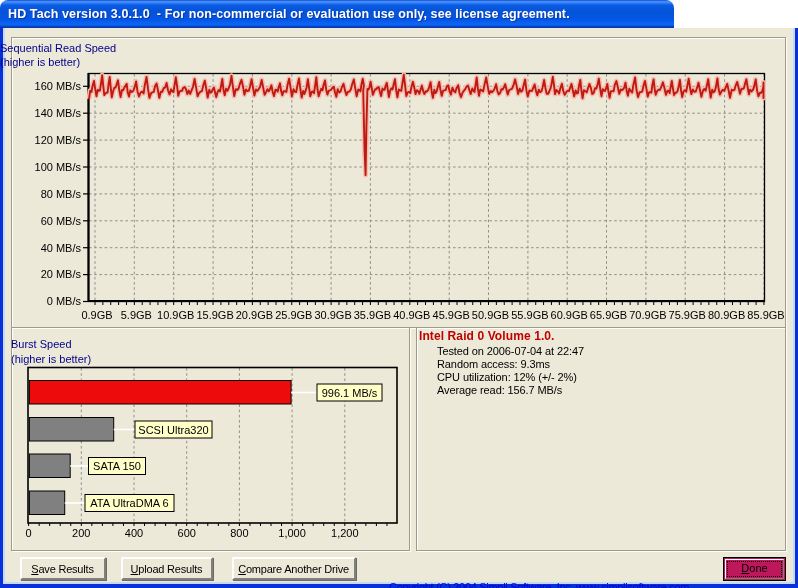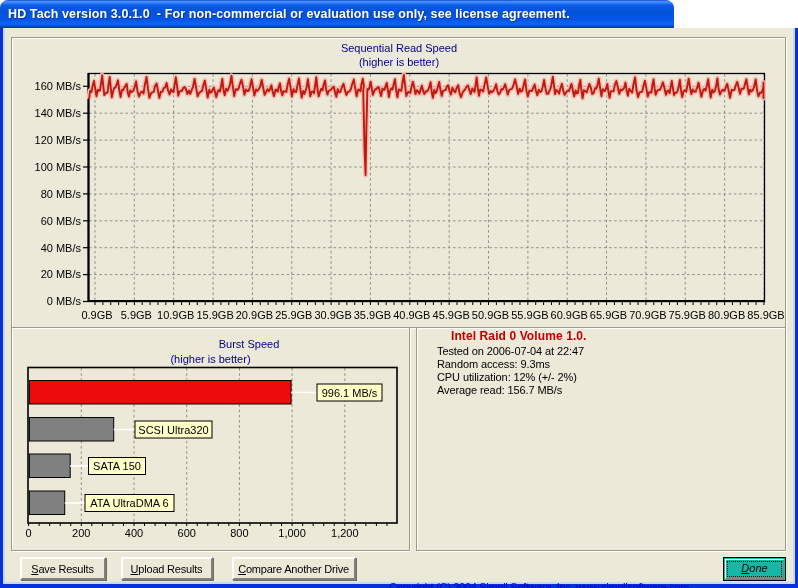--- a/index.html
+++ b/index.html
@@ -13,36 +13,36 @@
 #title { position:absolute; left:8px; top:7px; color:#fff; font-size:12.5px;
   font-weight:bold; letter-spacing:0.1px; text-shadow:1px 1px 0 rgba(12,48,150,0.75); white-space:nowrap; }
 #body { position:absolute; left:0; top:28px; width:798px; height:560px; background:#ECE9D8;
   border-left:3px solid #0831D9; border-right:3px solid #0831D9; border-bottom:4px solid #0831D9;
   box-shadow:inset 2px 0 0 #C6D9F7, inset -2px 0 0 #C6D9F7, inset 0 -2px 0 #C6D9F7; }
 .panel { position:absolute; background:#ECE9D8; border:1px solid #9D9A85;
   box-shadow:1px 1px 0 #FFFFFF, inset 1px 1px 0 #FFFFFF; }
 #ptop   { left:11px; top:37px;  width:775px; height:291px; }
 #pburst { left:11px; top:327px; width:399px; height:224px; }
 #pinfo  { left:416px; top:327px; width:370px; height:224px; }
-.ctitle { position:absolute; width:100%; text-align:center; color:#00008B; font-size:11px;
+.ctitle { position:absolute; width:100%; text-align:left; color:#00008B; font-size:11px;
   white-space:nowrap; }
 svg.chart { position:absolute; left:0; top:0; width:798px; height:588px; }
 .gl { stroke:#8F8F8F; stroke-width:1; stroke-dasharray:2.6 2.6; fill:none; }
 .al { font:11px "Liberation Sans", sans-serif; fill:#000; }
 .al2 { font:11px "Liberation Sans", sans-serif; fill:#000; }
 .btn { position:absolute; background:#ECE9D8; border:2px solid;
   border-color:#FFFFFF #808080 #808080 #FFFFFF; box-shadow:1px 1px 0 #6E6C5E;
   font-size:11px; color:#000; display:flex; align-items:center; justify-content:center;
   white-space:nowrap; letter-spacing:-0.2px; }
 u { text-decoration:underline; }
 #info { position:absolute; left:419px; top:330px; width:360px; font-size:11px; color:#000;
   letter-spacing:-0.1px; line-height:13.2px; }
 #copy { position:absolute; left:389px; top:581px; font-size:11px; letter-spacing:-0.3px; color:#0000CC; }
-#done { position:absolute; left:723px; top:557px; width:63px; height:23.5px; background:#14b8a6;
-  border:1.5px solid #000;font-style:italic; }
+#done { position:absolute; left:723px; top:557px; width:63px; height:23.5px; background:#be185d;
+  border:1.5px solid #000; }
 #done .inner { position:absolute; left:1px; top:1px; right:1px; bottom:1px;
   border-top:1px solid #fff; border-left:1px solid #fff;
   border-right:1px solid #808080; border-bottom:1px solid #808080; }
 #done .focus { position:absolute; left:3px; top:3px; right:3px; bottom:3px;
   border:1px dotted #000; font-size:11px; text-align:center; line-height:13px; }
 </style></head>
 <body>
 <div id="win">
  <div id="body"></div>
  <div id="titlebar">
@@ -269,21 +269,21 @@
       <rect x="135" y="421.0" width="77" height="17" fill="#FFFFC8" stroke="#000" stroke-width="1"></rect>
       <text x="173.5" y="433.5" class="al2" text-anchor="middle">SCSI Ultra320</text>
 <line x1="70.2" y1="466.0" x2="88.5" y2="466.0" stroke="#fff" stroke-width="1.6"></line>
       <rect x="88.5" y="457.5" width="57" height="17" fill="#FFFFC8" stroke="#000" stroke-width="1"></rect>
       <text x="117.0" y="470.0" class="al2" text-anchor="middle">SATA 150</text>
 <line x1="64.7" y1="503.0" x2="85" y2="503.0" stroke="#fff" stroke-width="1.6"></line>
       <rect x="85" y="494.5" width="89" height="17" fill="#FFFFC8" stroke="#000" stroke-width="1"></rect>
       <text x="129.5" y="507.0" class="al2" text-anchor="middle">ATA UltraDMA 6</text>
  </svg>
  <div id="info">
-   <div style="color:#C00000; font-weight:bold; font-size:12px; letter-spacing:0.1px;padding-left:32px;">Intel Raid 0 Volume 1.0.</div>
+   <div style="color:#C00000; font-weight:bold; font-size:12px; letter-spacing:0.1px;">Intel Raid 0 Volume 1.0.</div>
    <div style="padding-left:18px; padding-top:1.5px;">Tested on 2006-07-04 at 22:47<br>
    Random access: 9.3ms<br>
    CPU utilization: 12% (+/- 2%)<br>
    Average read: 156.7 MB/s</div>
  </div>
  <div class="btn" style="left:19.5px; top:557px; width:86px; height:23px;"><u>S</u>ave Results</div>
  <div class="btn" style="left:120.5px; top:557px; width:92px; height:23px;"><u>U</u>pload Results</div>
  <div class="btn" style="left:231.5px; top:557px; width:124px; height:23px;"><u>C</u>ompare Another Drive</div>
  <div id="copy">Copyright (C) 2004 Simpli Software, Inc. www.simplisoftware.com</div>
  <div id="done">

